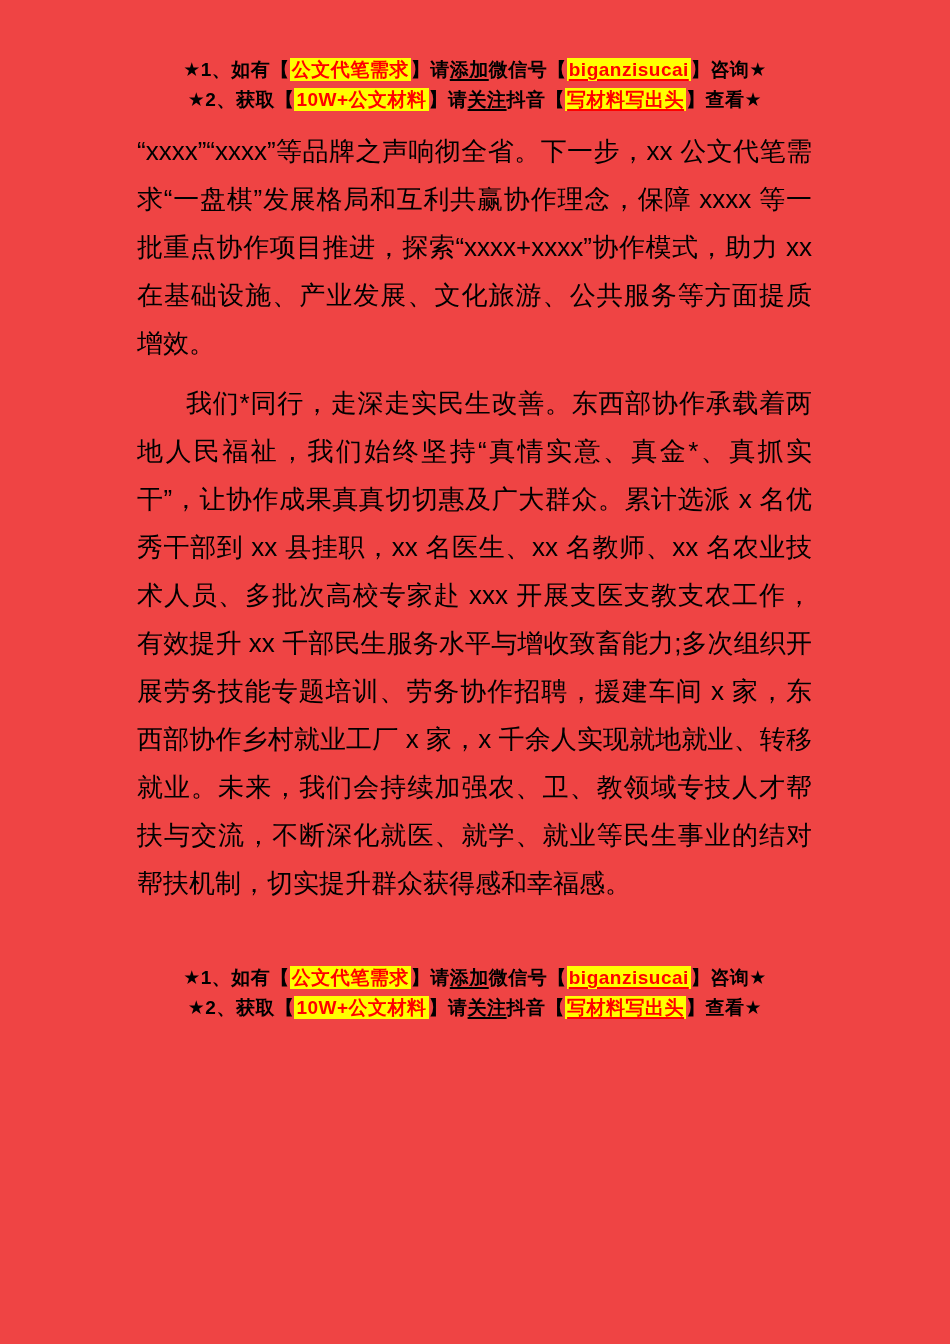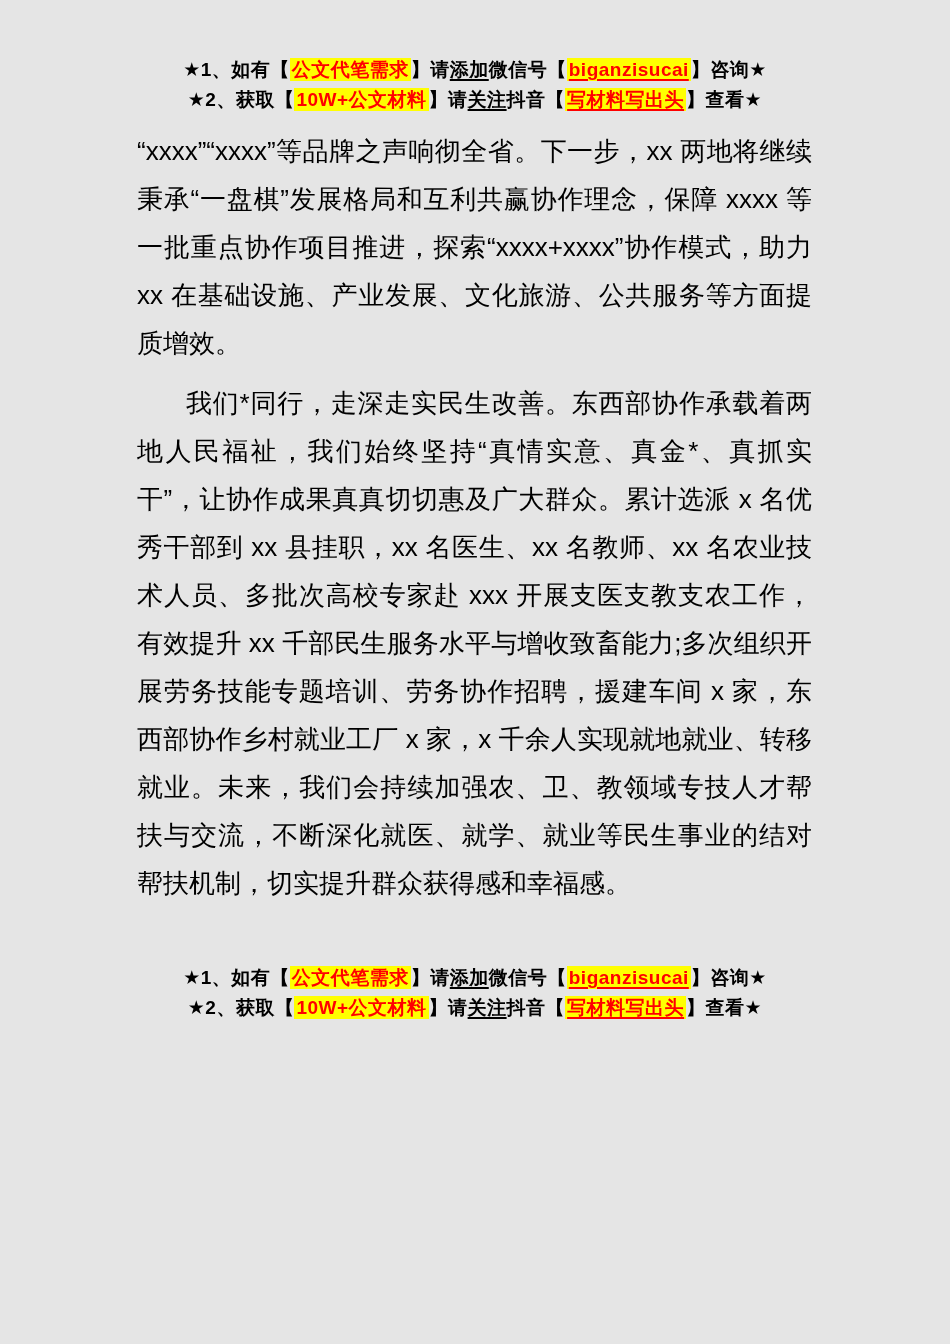--- a/index.html
+++ b/index.html
@@ -6,21 +6,21 @@
     --hl:#ffff00;
     --red:#ff0000;
     --ink:#000000;
   }
   html,body{margin:0;padding:0;background:#ffffff;}
   .page{
     position:relative;
     width:950px;
     height:1344px;
     margin:0 auto;
-    background:#e5e5e5;
+    background:#ef4444;
     color:var(--ink);
     font-family:"Liberation Sans","DejaVu Sans",sans-serif;
     overflow:hidden;
     box-sizing:border-box;
   }
   
   .banner{
     text-align:center;
     font-weight:bold;
     font-size:19px;
@@ -69,21 +69,21 @@
 <body>
 
 <div class="page">
 
   <div class="banner banner-top">
       <div class="banner-line"><span class="seg-plain">★1、如有【</span><span class="seg-red-highlight">公文代笔需求</span><span class="seg-plain">】请</span><span class="seg-underline">添加</span><span class="seg-plain">微信号【</span><span class="seg-red-highlight-underline">biganzisucai</span><span class="seg-plain">】咨询★</span></div>
       <div class="banner-line"><span class="seg-plain">★2、获取【</span><span class="seg-red-highlight">10W+公文材料</span><span class="seg-plain">】请</span><span class="seg-underline">关注</span><span class="seg-plain">抖音【</span><span class="seg-red-highlight-underline">写材料写出头</span><span class="seg-plain">】查看★</span></div>
     </div>
 
   <div class="doc-body">
-      <p class="para">“xxxx”“xxxx”等品牌之声响彻全省。下一步，xx 两地将继续秉承“一盘棋”发展格局和互利共赢协作理念，保障 xxxx 等一批重点协作项目推进，探索“xxxx+xxxx”协作模式，助力 xx 在基础设施、产业发展、文化旅游、公共服务等方面提质增效。</p>
+      <p class="para">“xxxx”“xxxx”等品牌之声响彻全省。下一步，xx 公文代笔需求“一盘棋”发展格局和互利共赢协作理念，保障 xxxx 等一批重点协作项目推进，探索“xxxx+xxxx”协作模式，助力 xx 在基础设施、产业发展、文化旅游、公共服务等方面提质增效。</p>
       <p class="para indent">我们*同行，走深走实民生改善。东西部协作承载着两地人民福祉，我们始终坚持“真情实意、真金*、真抓实干”，让协作成果真真切切惠及广大群众。累计选派 x 名优秀干部到 xx 县挂职，xx 名医生、xx 名教师、xx 名农业技术人员、多批次高校专家赴 xxx 开展支医支教支农工作，有效提升 xx 千部民生服务水平与增收致畜能力;多次组织开展劳务技能专题培训、劳务协作招聘，援建车间 x 家，东西部协作乡村就业工厂 x 家，x 千余人实现就地就业、转移就业。未来，我们会持续加强农、卫、教领域专技人才帮扶与交流，不断深化就医、就学、就业等民生事业的结对帮扶机制，切实提升群众获得感和幸福感。</p>
     </div>
 
   <div class="banner banner-bottom">
       <div class="banner-line"><span class="seg-plain">★1、如有【</span><span class="seg-red-highlight">公文代笔需求</span><span class="seg-plain">】请</span><span class="seg-underline">添加</span><span class="seg-plain">微信号【</span><span class="seg-red-highlight-underline">biganzisucai</span><span class="seg-plain">】咨询★</span></div>
       <div class="banner-line"><span class="seg-plain">★2、获取【</span><span class="seg-red-highlight">10W+公文材料</span><span class="seg-plain">】请</span><span class="seg-underline">关注</span><span class="seg-plain">抖音【</span><span class="seg-red-highlight-underline">写材料写出头</span><span class="seg-plain">】查看★</span></div>
     </div>
 
 </div>
 

